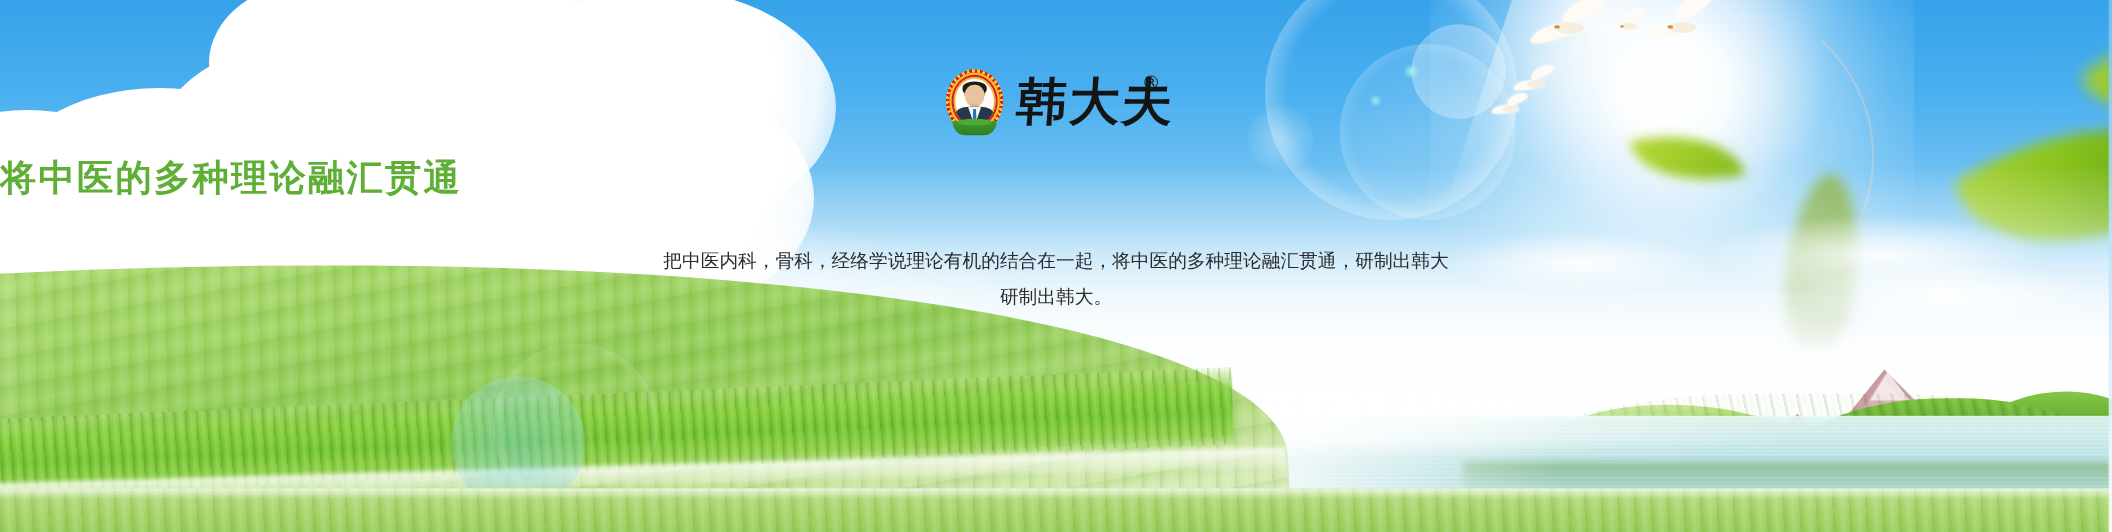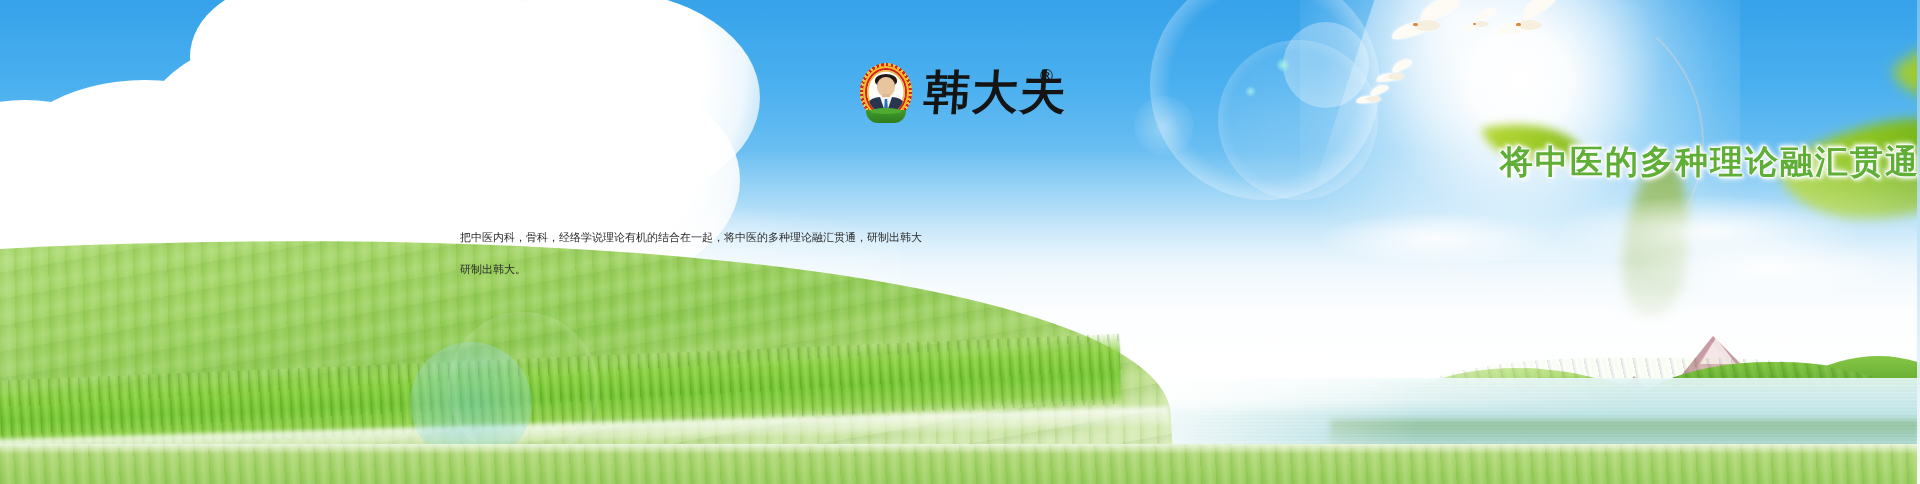--- a/index.html
+++ b/index.html
@@ -299,39 +299,39 @@
     font-weight:700;font-size:46px;line-height:1;color:#141414;
     letter-spacing:2px;white-space:nowrap;
     transform:skewX(-4deg);
   }
   .logo-reg{
     position:absolute;left:1038px;top:66px;
     font-size:17px;color:#1a1a1a;font-family:"DejaVu Sans",sans-serif;
   }
 
   .headline{
-    position:absolute;left:0;top:140px;width:1920px;
-    text-align:right;
+    position:absolute;left:0;top:140px;width:1740px;
+    text-align:left;
     font-family:"DejaVu Sans","Liberation Sans",sans-serif;
     font-weight:700;font-size:33px;letter-spacing:2px;
     color:#5fae36;
     text-shadow:
       0 0 1px #ffffff,
       1px 0 2px #ffffff, -1px 0 2px #ffffff,
       0 1px 2px #ffffff, 0 -1px 2px #ffffff,
       2px 2px 4px rgba(255,255,255,.95),
       -2px -2px 4px rgba(255,255,255,.95),
       0 0 8px rgba(255,255,255,.9);
   }
 
   .body-copy{
     position:absolute;left:460px;top:222px;width:1000px;
-    text-align:left;
+    text-align:center;
     font-family:"DejaVu Sans","Liberation Sans",sans-serif;
-    font-size:11px;line-height:32px;color:#2b2b2b;
+    font-size:17px;line-height:32px;color:#2b2b2b;
   }
   .body-copy div{white-space:nowrap;}
 </style>
 </head>
 <body>
 
 <div id="banner">
 
   <div class="sun-glow"></div>
   <div class="sun-ray"></div>

